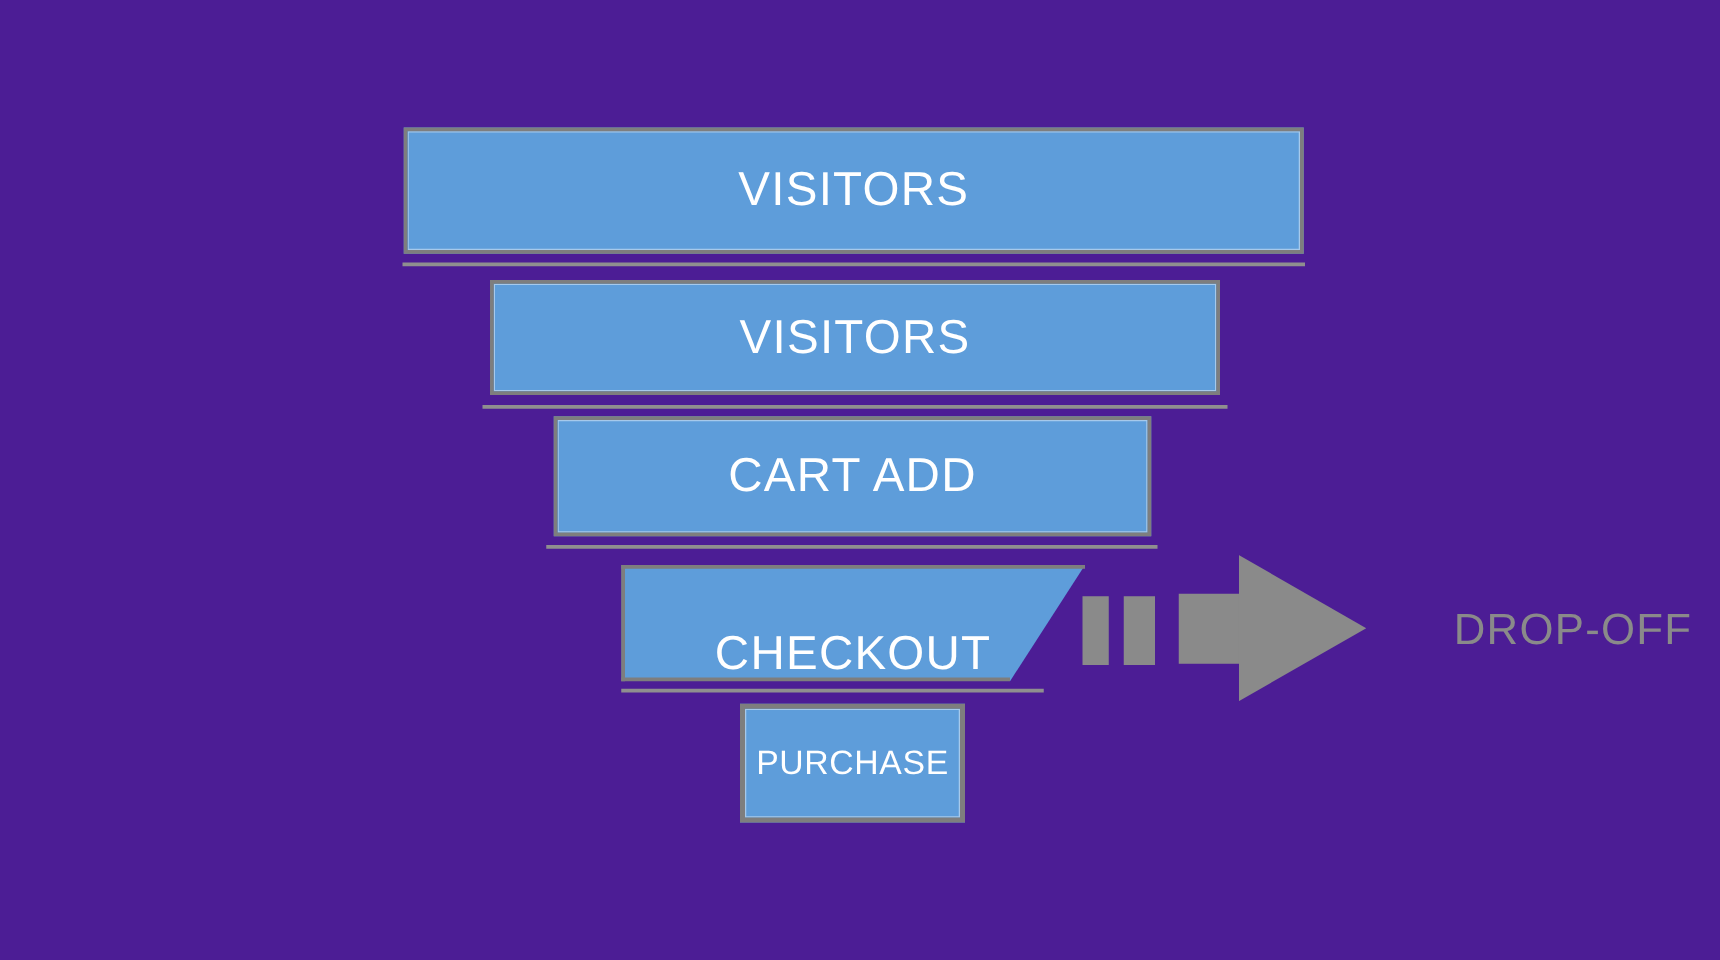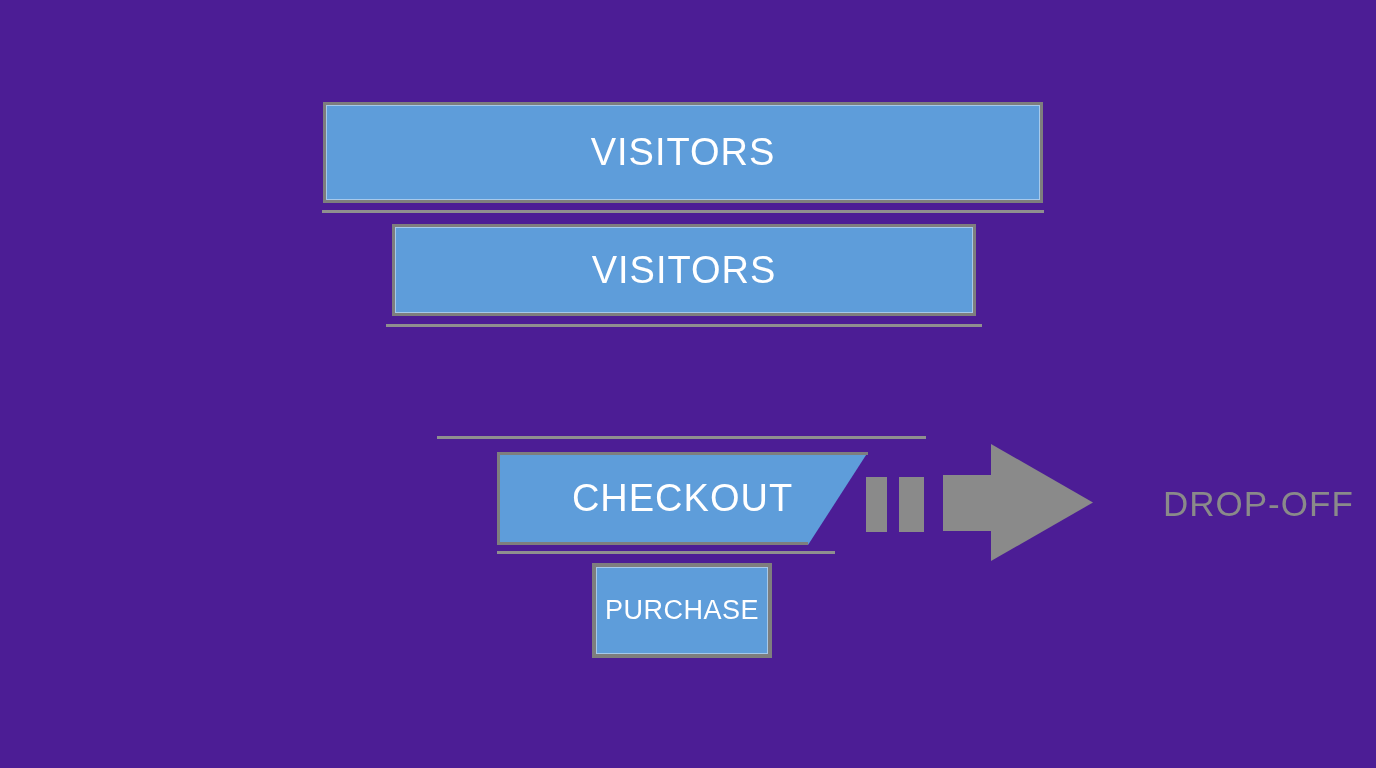--- a/index.html
+++ b/index.html
@@ -45,21 +45,21 @@
   .checkout-fill {
     position: absolute; inset: 0;
     background: #5E9DDA;
     clip-path: polygon(0 0, 100% 0, 311px 100%, 0 100%);
   }
   .checkout-border-top    { position: absolute; left: 0; top: 0;    width: 100%;  height: 3px; background: #7E7E7E; }
   .checkout-border-left   { position: absolute; left: 0; top: 0;    width: 3px;   height: 100%; background: #7E7E7E; }
   .checkout-border-bottom { position: absolute; left: 0; bottom: 0; width: 311px; height: 3px; background: #7E7E7E; }
   .checkout-labelwrap {
     position: absolute; inset: 0;
-    display: flex; align-items: center; justify-content: center;
+    display: flex; align-items: flex-end; justify-content: center;
   }
 
   
   .dash { position: absolute; background: #8A8A8A; }
   .dash-1 { left: 866px; top: 477px; width: 21px; height: 55px; }
   .dash-2 { left: 899px; top: 477px; width: 25px; height: 55px; }
   .arrow-shaft { position: absolute; left: 943px; top: 475px; width: 49px; height: 56px; background: #8A8A8A; }
   .arrow-head {
     position: absolute; left: 991px; top: 444px; width: 102px; height: 117px;
     background: #8A8A8A;
@@ -78,20 +78,23 @@
   <div class="bar bar-visitors">
     <span class="bar-label">VISITORS</span>
   </div>
   <div class="sep sep-1"></div>
 
   <div class="bar bar-browsing">
     <span class="bar-label">VISITORS</span>
   </div>
   <div class="sep sep-2"></div>
 
+  <div class="bar bar-cartadd">
+    <span class="bar-label">CART ADD</span>
+  </div>
   <div class="sep sep-3"></div>
 
   <div class="checkout-shape">
     <div class="checkout-fill"></div>
     <div class="checkout-border-top"></div>
     <div class="checkout-border-left"></div>
     <div class="checkout-border-bottom"></div>
     <div class="checkout-labelwrap">
       <span class="bar-label">CHECKOUT</span>
     </div>

